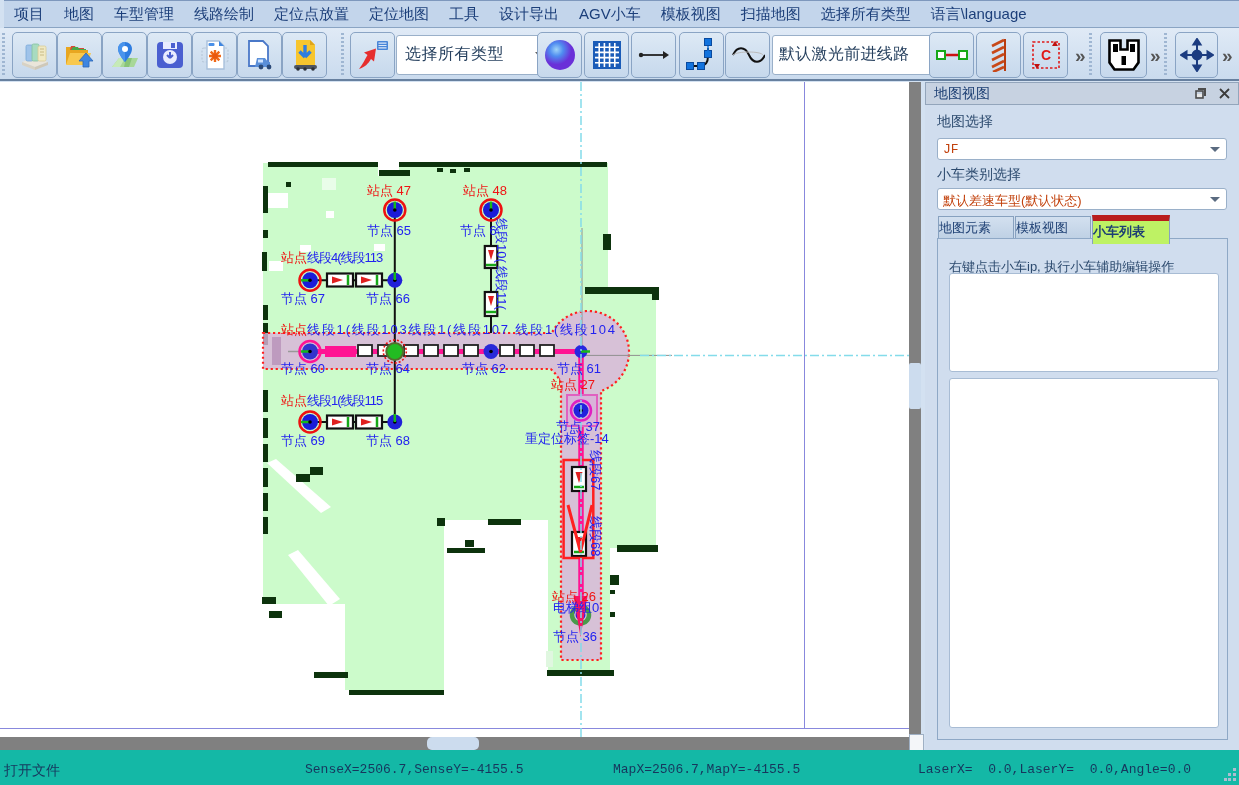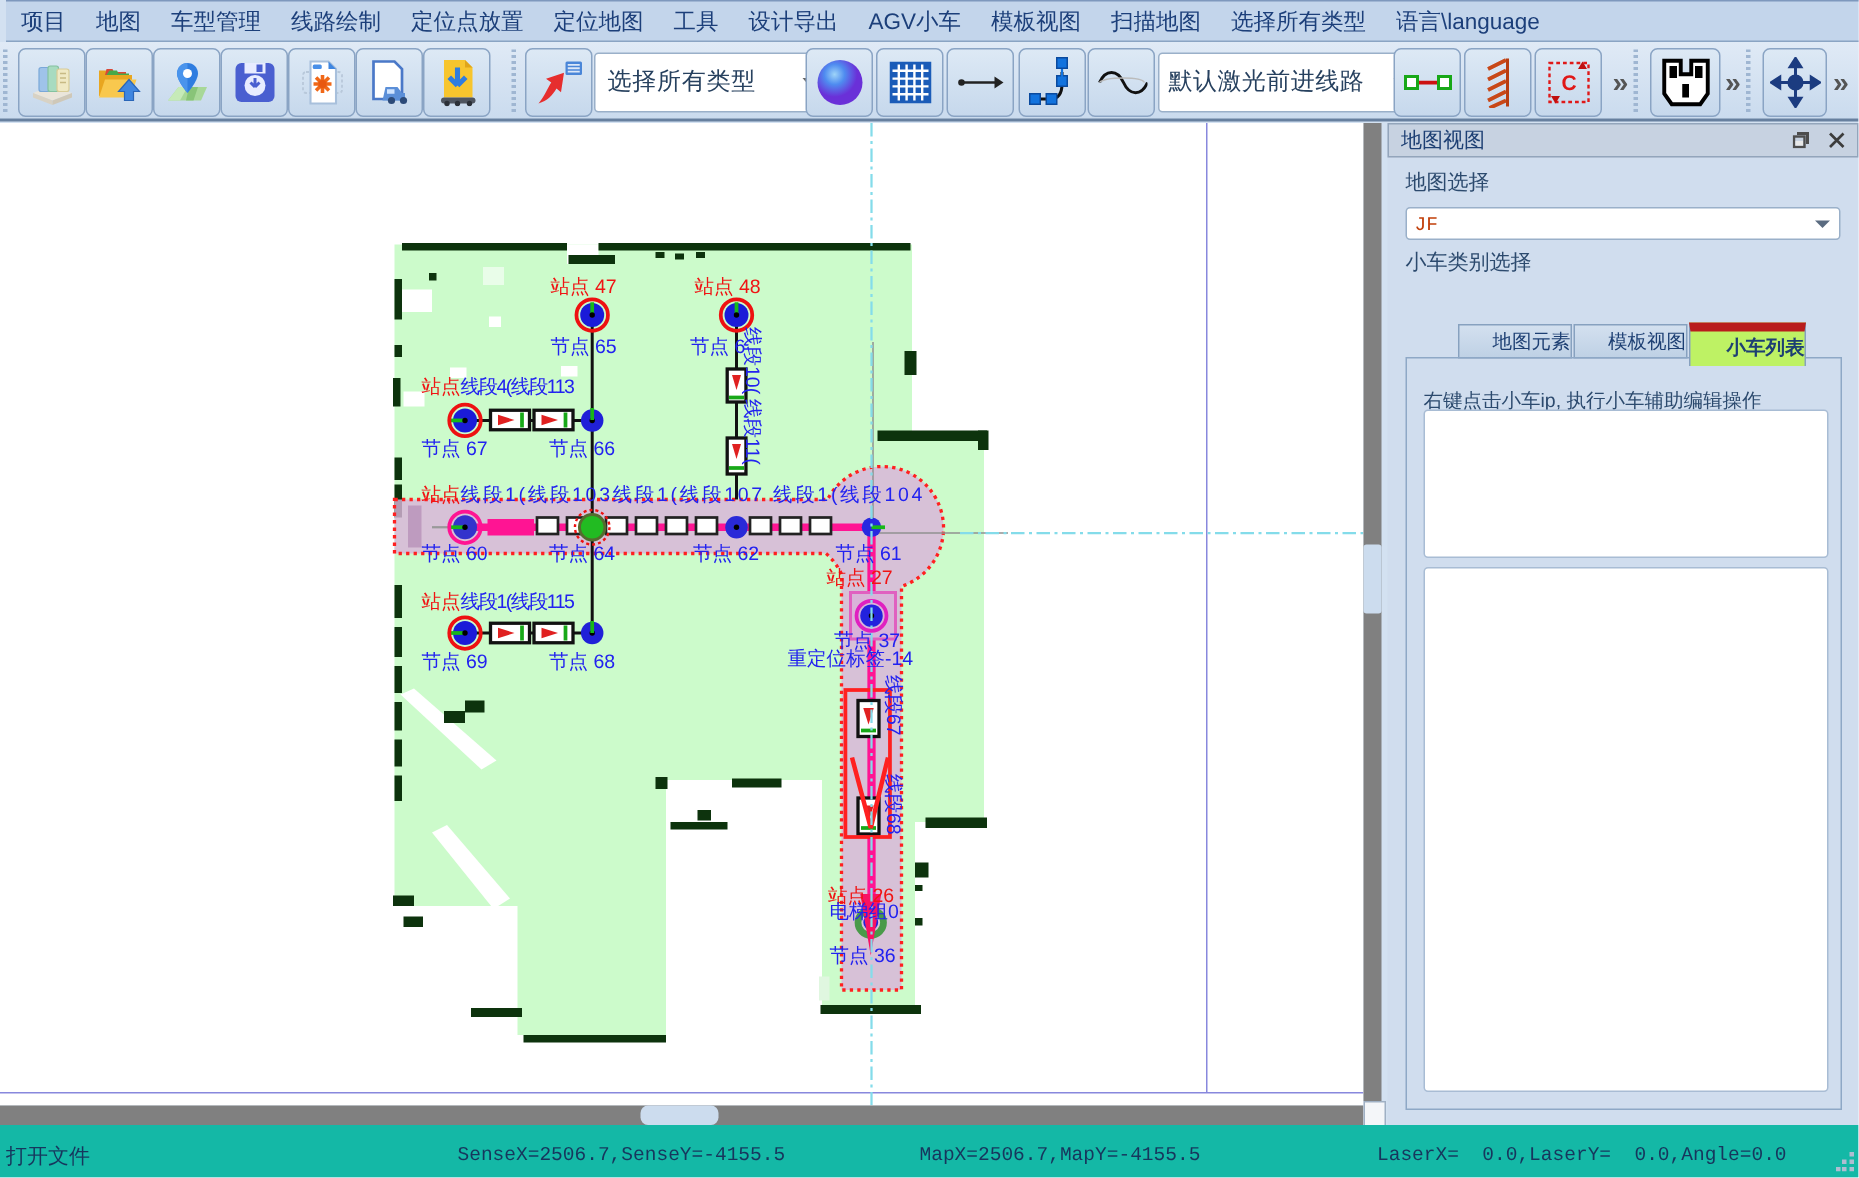--- a/index.html
+++ b/index.html
@@ -30,31 +30,31 @@
   #canvas{position:absolute;left:0;top:82px;width:909px;height:655px;background:#fff;overflow:hidden;}
   
   #vsb{position:absolute;left:909px;top:82px;width:12px;height:652px;background:#808080;}
   #vsbthumb{position:absolute;left:909px;top:363px;width:12px;height:46px;background:#ccdcee;border-radius:2px;}
   #hsb{position:absolute;left:0;top:737px;width:909px;height:13px;background:#808080;}
   #hsbthumb{position:absolute;left:427px;top:737px;width:52px;height:13px;background:#ccdcee;border-radius:5px;}
   #sbcorner{position:absolute;left:909px;top:734px;width:13px;height:16px;background:#f4f6f9;border:1px solid #9fb0c4;}
   
   #panel{position:absolute;left:925px;top:82px;width:314px;height:668px;background:#d0ddee;}
   #ptitle{position:absolute;left:0;top:0;width:312px;height:21px;background:#c7d2e1;
-    border:1px solid #93a5bb;color:#1d3f73;font-size:14px;line-height:21px;}
+    border:1px solid #93a5bb;color:#1d3f73;font-size:14px;line-height:21px;font-family:Liberation Serif, serif;}
   .plabel{position:absolute;color:#2c4a6e;font-size:14px;}
   .pcombo{position:absolute;left:12px;width:288px;height:20px;background:#fff;
     border:1px solid #9ab0c9;border-radius:3px;font-size:13px;color:#c2410c;}
   .pcombo .txt{position:absolute;left:5px;top:3px;}
   .pcombo .arr{position:absolute;right:6px;top:8px;width:0;height:0;
     border-left:5px solid transparent;border-right:5px solid transparent;
     border-top:5px solid #5a6b80;}
   .tab{position:absolute;top:134px;height:21px;border:1px solid #87a1bf;
     background:linear-gradient(#d3e0ef,#bfd1e5);color:#1d3f73;font-size:13px;
-    text-align:right;line-height:21px;margin-left:34px;}
+    text-align:left;line-height:21px;}
   .tabactive{background:#bef264;border-top:6px solid #b91c1c;border-bottom:none;height:23px;top:133px;z-index:2;font-weight:bold;}
   #tabpane{position:absolute;left:12px;top:156px;width:289px;height:500px;border:1px solid #8ea8c6;}
   
   #statusbar{position:absolute;left:0;top:750px;width:1239px;height:35px;background:#14b8a6;
     color:#17365d;font-size:14px;}
   #statusbar .s{position:absolute;top:12px;white-space:pre;}
   .mono{font-family:"Liberation Mono",monospace;font-size:13px;}
 </style>
 </head>
 <body>
@@ -576,20 +576,24 @@
 
   <div class="plabel" style="left:12px;top:31px">地图选择</div>
 
   <div class="pcombo" style="top:56px">
       <span class="txt" style="font-family:'Liberation Mono',monospace">JF</span>
       <span class="arr"></span>
     </div>
 
   <div class="plabel" style="left:12px;top:84px">小车类别选择</div>
 
+  <div class="pcombo" style="top:106px">
+      <span class="txt">默认差速车型(默认状态)</span>
+      <span class="arr"></span>
+    </div>
 
   <div class="tab" style="left:13px;width:74px">地图元素</div>
 
   <div class="tab" style="left:90px;width:74px">模板视图</div>
 
   <div class="tab tabactive" style="left:167px;width:76px">小车列表</div>
 
   <div id="tabpane"></div>
 
   <div class="plabel" style="left:24px;top:176px;font-size:13px">右键点击小车ip, 执行小车辅助编辑操作</div>

